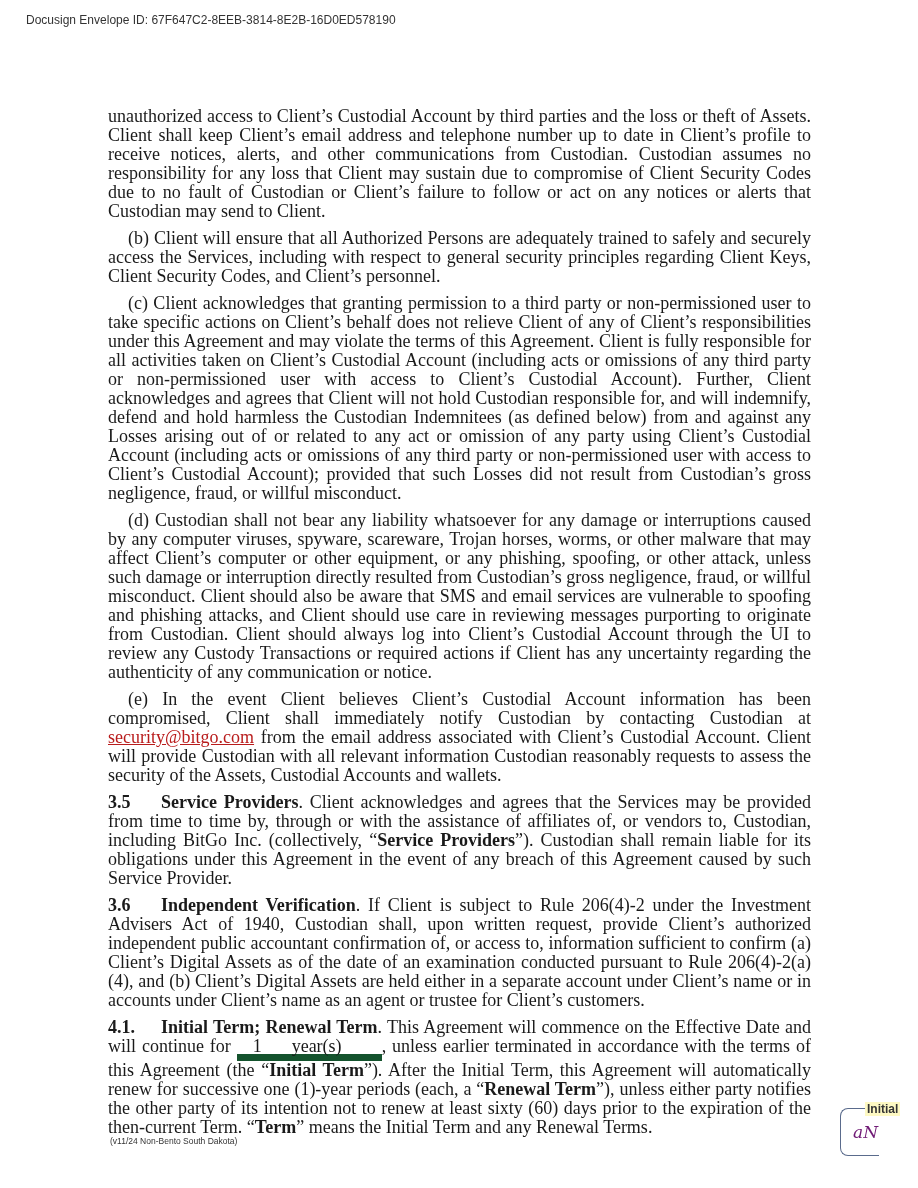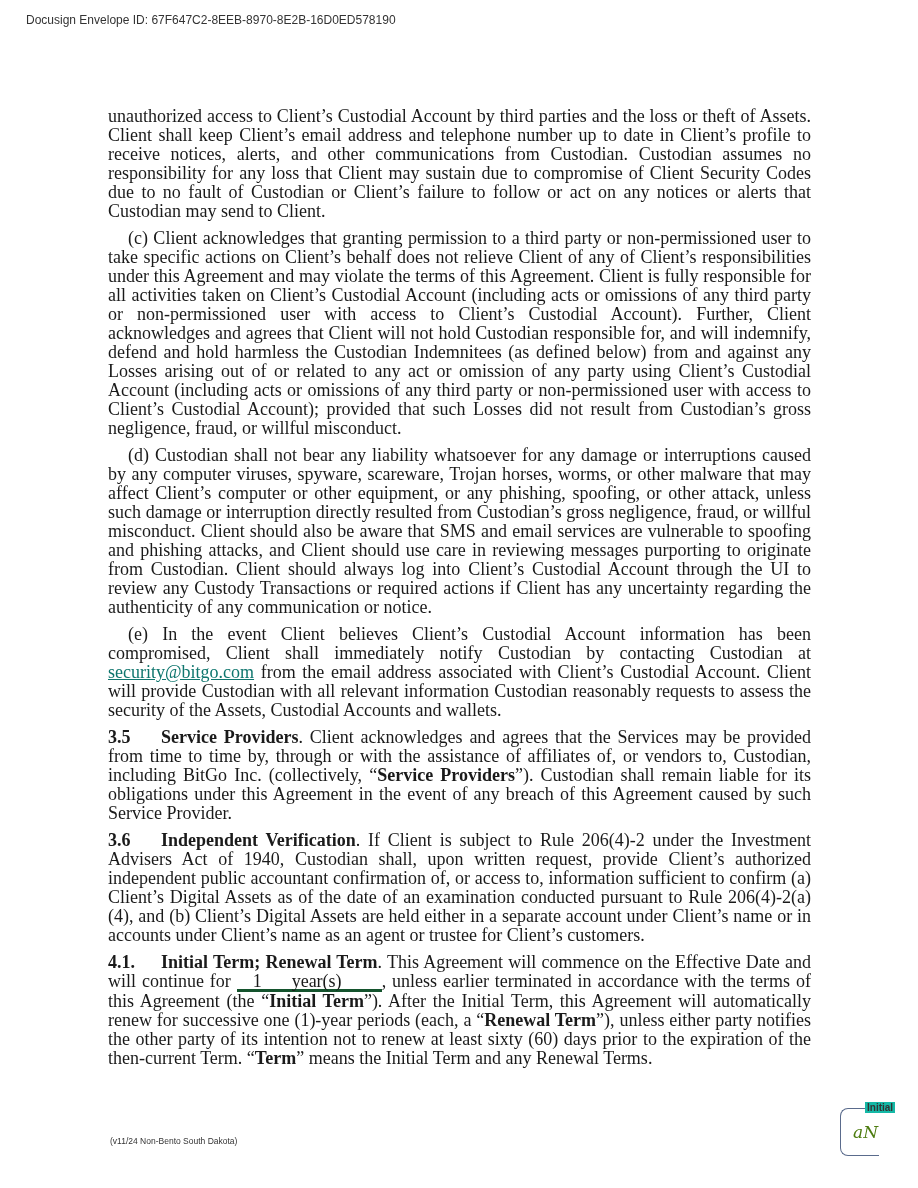--- a/index.html
+++ b/index.html
@@ -10,49 +10,50 @@
   }
   .page {
     position: absolute; left: 108px; top: 107px; width: 703px;
     font-family: "Liberation Serif", serif; font-size: 18px; line-height: 19px;
     color: #1a1a1a;
   }
   .page p { margin: 0 0 8px 0; text-align: justify; }
   .page p.indent { text-indent: 20px; }
   .page .num { font-weight: bold; display: inline-block; width: 53px; }
   .page b { font-weight: bold; }
-  .page a { color: #0f766e; text-decoration: underline; }
-  .blank { display: inline-block; border-bottom: 3px solid #14532d; width: 145px; line-height: 15px; }
+  .page a { color: #b91c1c; text-decoration: underline; }
+  .blank { display: inline-block; border-bottom: 7px solid #14532d; width: 145px; line-height: 15px; }
   .blank .v1 { padding-left: 16px; }
   .blank .v2 { padding-left: 30px; }
   .heading { font-weight: bold; }
   .footer {
     position: absolute; left: 110px; top: 1123px;
     font-family: "Liberation Sans", sans-serif; font-size: 8.5px; color: #333; margin-top: 13px;
   }
   .initial-box {
     position: absolute; left: 840px; top: 1108px; width: 38px; height: 46px;
     border: 1.5px solid #5a6b8c; border-right: none; border-radius: 8px 0 0 8px;
   }
   .initial-label {
-    position: absolute; left: 865px; top: 1102px; background: #14b8a6; padding: 0 2px;
-    font-family: "Liberation Sans", sans-serif; font-size: 10px; font-weight: bold; color: #333;
+    position: absolute; left: 865px; top: 1102px; background: #fef9c3; padding: 0 2px;
+    font-family: "Liberation Sans", sans-serif; font-size: 12px; font-weight: bold; color: #333;
   }
   .initial-sig {
     position: absolute; left: 853px; top: 1122px;
-    font-family: "DejaVu Serif", serif; font-style: italic; font-size: 17px; color: #4d7c0f;
+    font-family: "DejaVu Serif", serif; font-style: italic; font-size: 17px; color: #701a75;
   }
 </style>
 </head>
 <body>
 
-<div class="envelope">Docusign Envelope ID: 67F647C2-8EEB-8970-8E2B-16D0ED578190</div>
+<div class="envelope">Docusign Envelope ID: 67F647C2-8EEB-3814-8E2B-16D0ED578190</div>
 
 <div class="page">
   <p>unauthorized access to Client’s Custodial Account by third parties and the loss or theft of Assets. Client shall keep Client’s email address and telephone number up to date in Client’s profile to receive notices, alerts, and other communications from Custodian. Custodian assumes no responsibility for any loss that Client may sustain due to compromise of Client Security Codes due to no fault of Custodian or Client’s failure to follow or act on any notices or alerts that Custodian may send to Client.</p>
+  <p class="indent">(b)   Client will ensure that all Authorized Persons are adequately trained to safely and securely access the Services, including with respect to general security principles regarding Client Keys, Client Security Codes, and Client’s personnel.</p>
   <p class="indent">(c)   Client acknowledges that granting permission to a third party or non-permissioned user to take specific actions on Client’s behalf does not relieve Client of any of Client’s responsibilities under this Agreement and may violate the terms of this Agreement. Client is fully responsible for all activities taken on Client’s Custodial Account (including acts or omissions of any third party or non-permissioned user with access to Client’s Custodial Account). Further, Client acknowledges and agrees that Client will not hold Custodian responsible for, and will indemnify, defend and hold harmless the Custodian Indemnitees (as defined below) from and against any Losses arising out of or related to any act or omission of any party using Client’s Custodial Account (including acts or omissions of any third party or non-permissioned user with access to Client’s Custodial Account); provided that such Losses did not result from Custodian’s gross negligence, fraud, or willful misconduct.</p>
   <p class="indent">(d)   Custodian shall not bear any liability whatsoever for any damage or interruptions caused by any computer viruses, spyware, scareware, Trojan horses, worms, or other malware that may affect Client’s computer or other equipment, or any phishing, spoofing, or other attack, unless such damage or interruption directly resulted from Custodian’s gross negligence, fraud, or willful misconduct. Client should also be aware that SMS and email services are vulnerable to spoofing and phishing attacks, and Client should use care in reviewing messages purporting to originate from Custodian. Client should always log into Client’s Custodial Account through the UI to review any Custody Transactions or required actions if Client has any uncertainty regarding the authenticity of any communication or notice.</p>
   <p class="indent"><span>(e)   In the event Client believes Client’s Custodial Account information has been compromised, Client shall immediately notify Custodian by contacting Custodian at </span><a href="#">security@bitgo.com</a><span> from the email address associated with Client’s Custodial Account. Client will provide Custodian with all relevant information Custodian reasonably requests to assess the security of the Assets, Custodial Accounts and wallets.</span></p>
 
   <p><span class="num">3.5</span><b>Service Providers</b><span>. Client acknowledges and agrees that the Services may be provided from time to time by, through or with the assistance of affiliates of, or vendors to, Custodian, including BitGo Inc. (collectively, “</span><b>Service Providers</b><span>”). Custodian shall remain liable for its obligations under this Agreement in the event of any breach of this Agreement caused by such Service Provider.</span></p>
 
   <p><span class="num">3.6</span><b>Independent Verification</b><span>. If Client is subject to Rule 206(4)-2 under the Investment Advisers Act of 1940, Custodian shall, upon written request, provide Client’s authorized independent public accountant confirmation of, or access to, information sufficient to confirm (a) Client’s Digital Assets as of the date of an examination conducted pursuant to Rule 206(4)-2(a)(4), and (b) Client’s Digital Assets are held either in a separate account under Client’s name or in accounts under Client’s name as an agent or trustee for Client’s customers.</span></p>
 
 
   <p><span class="num">4.1.</span><b>Initial Term; Renewal Term</b><span>. This Agreement will commence on the Effective Date and will continue for </span><span class="blank"><span class="v1">1</span><span class="v2">year(s)</span></span><span>, unless earlier terminated in accordance with the terms of this Agreement (the “</span><b>Initial Term</b><span>”). After the Initial Term, this Agreement will automatically renew for successive one (1)-year periods (each, a “</span><b>Renewal Term</b><span>”), unless either party notifies the other party of its intention not to renew at least sixty (60) days prior to the expiration of the then-current Term.  “</span><b>Term</b><span>” means the Initial Term and any Renewal Terms.</span></p>

